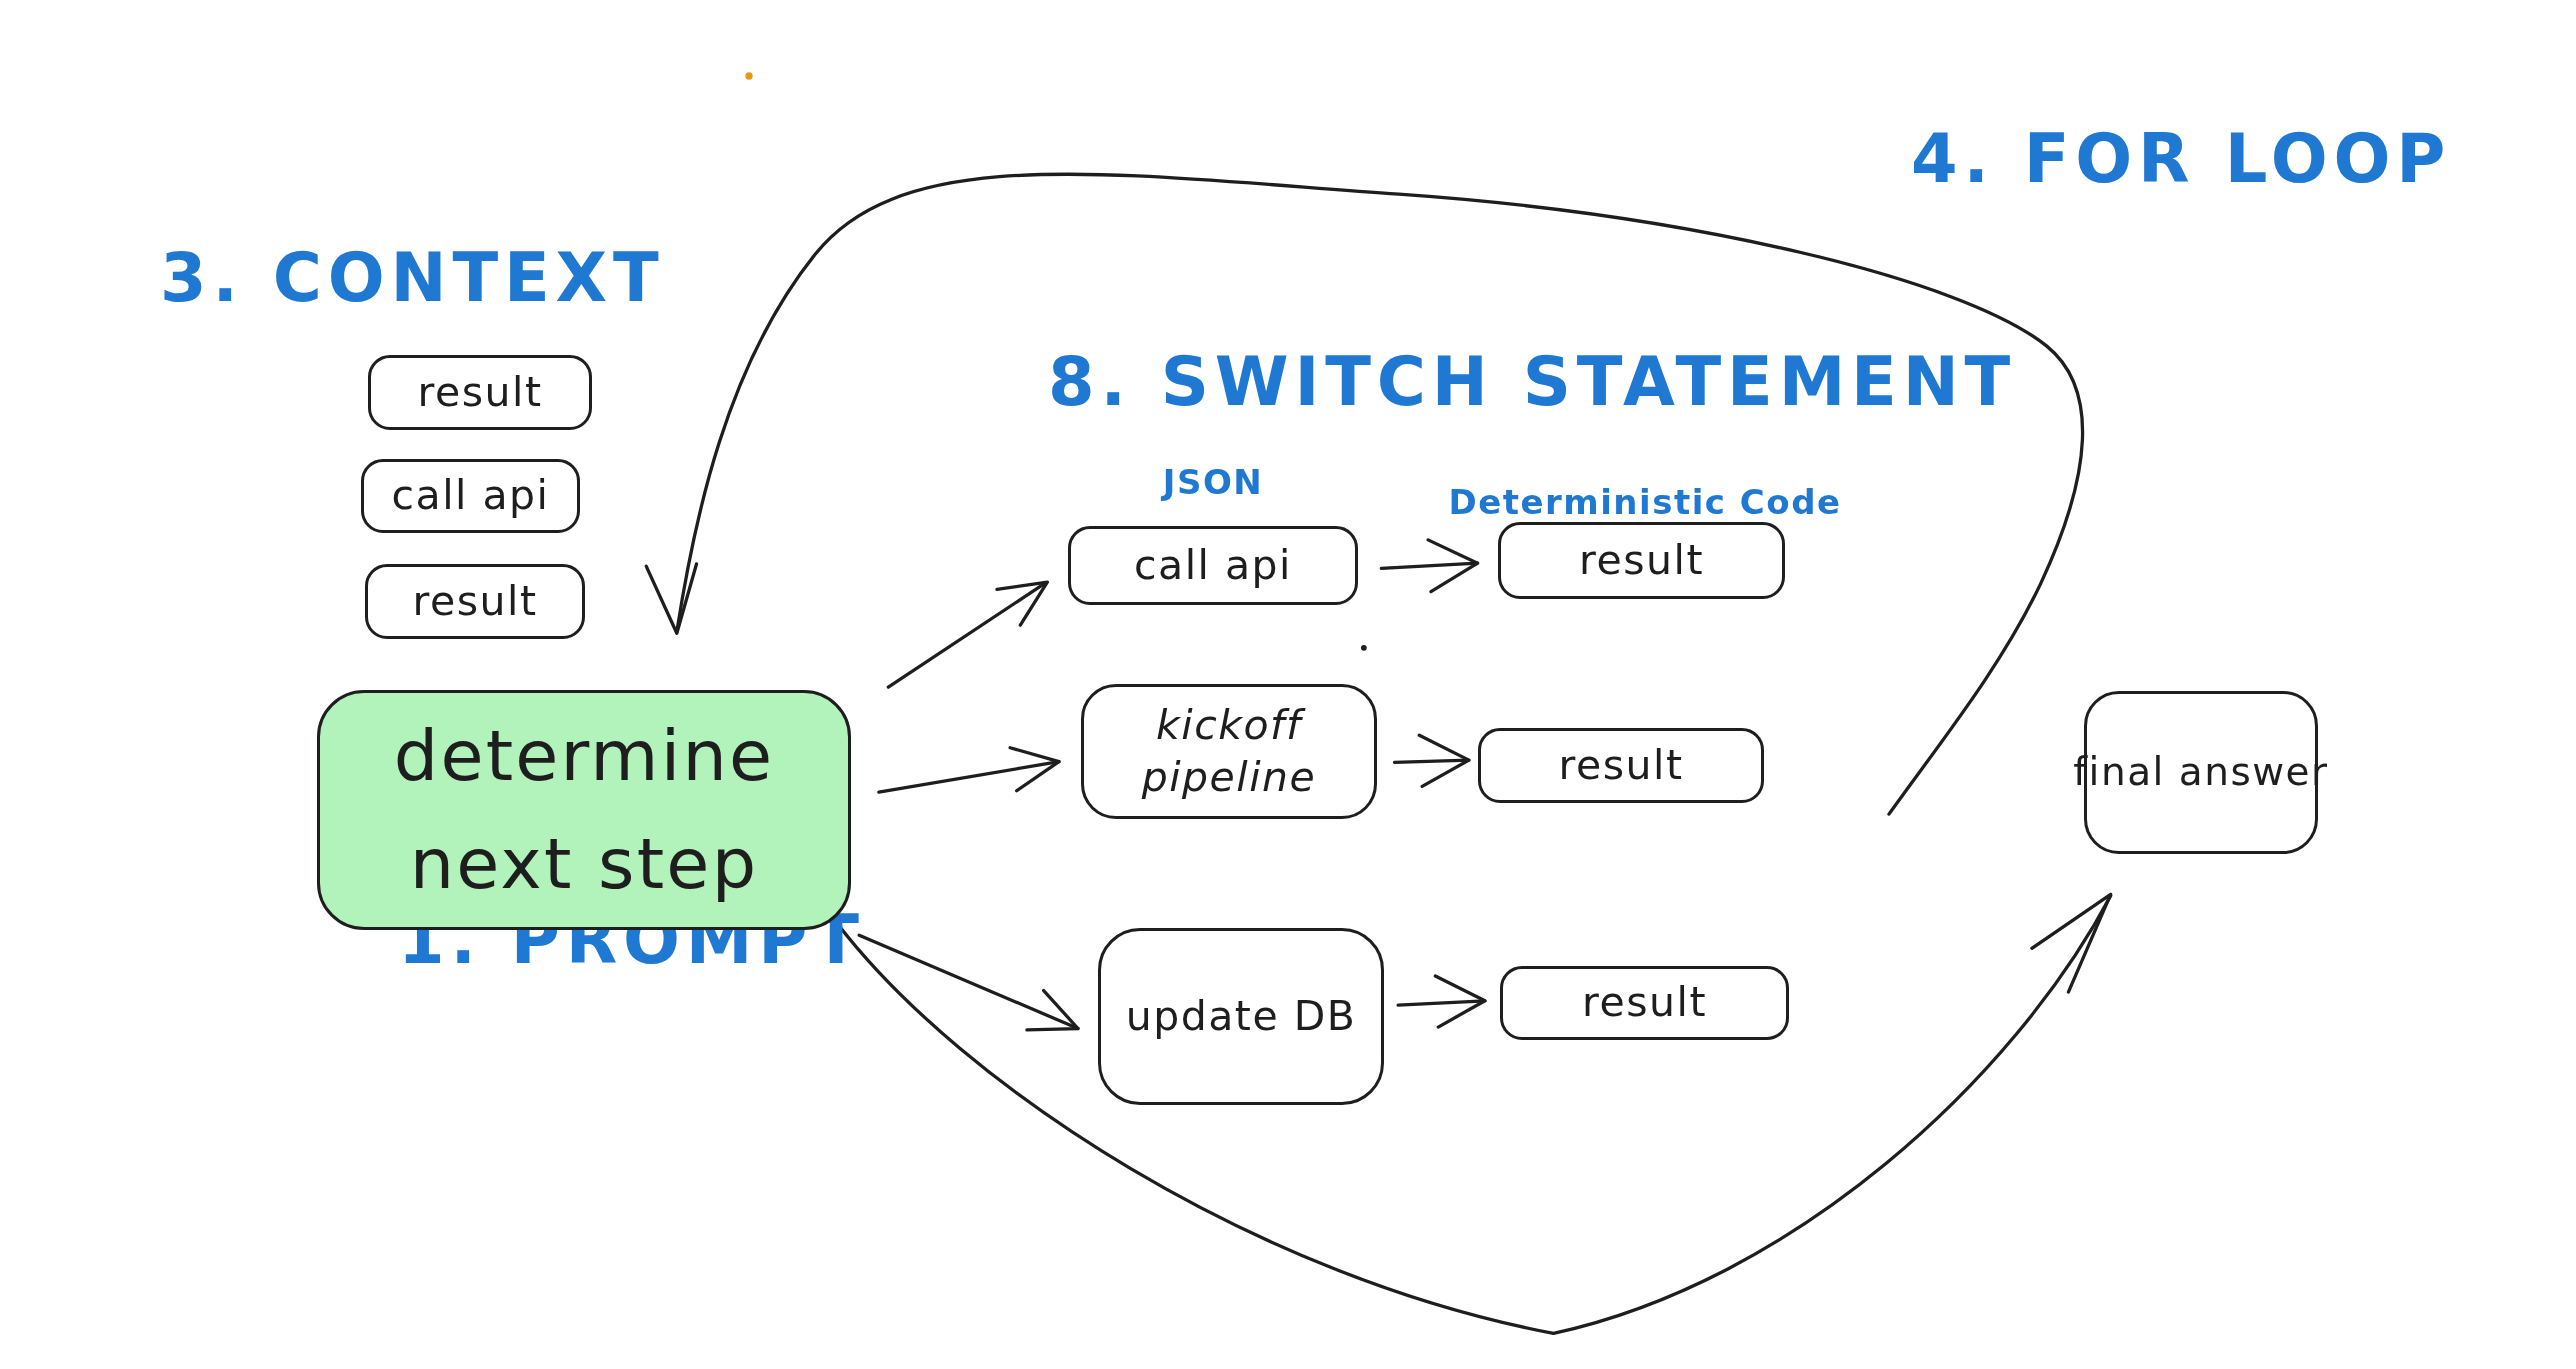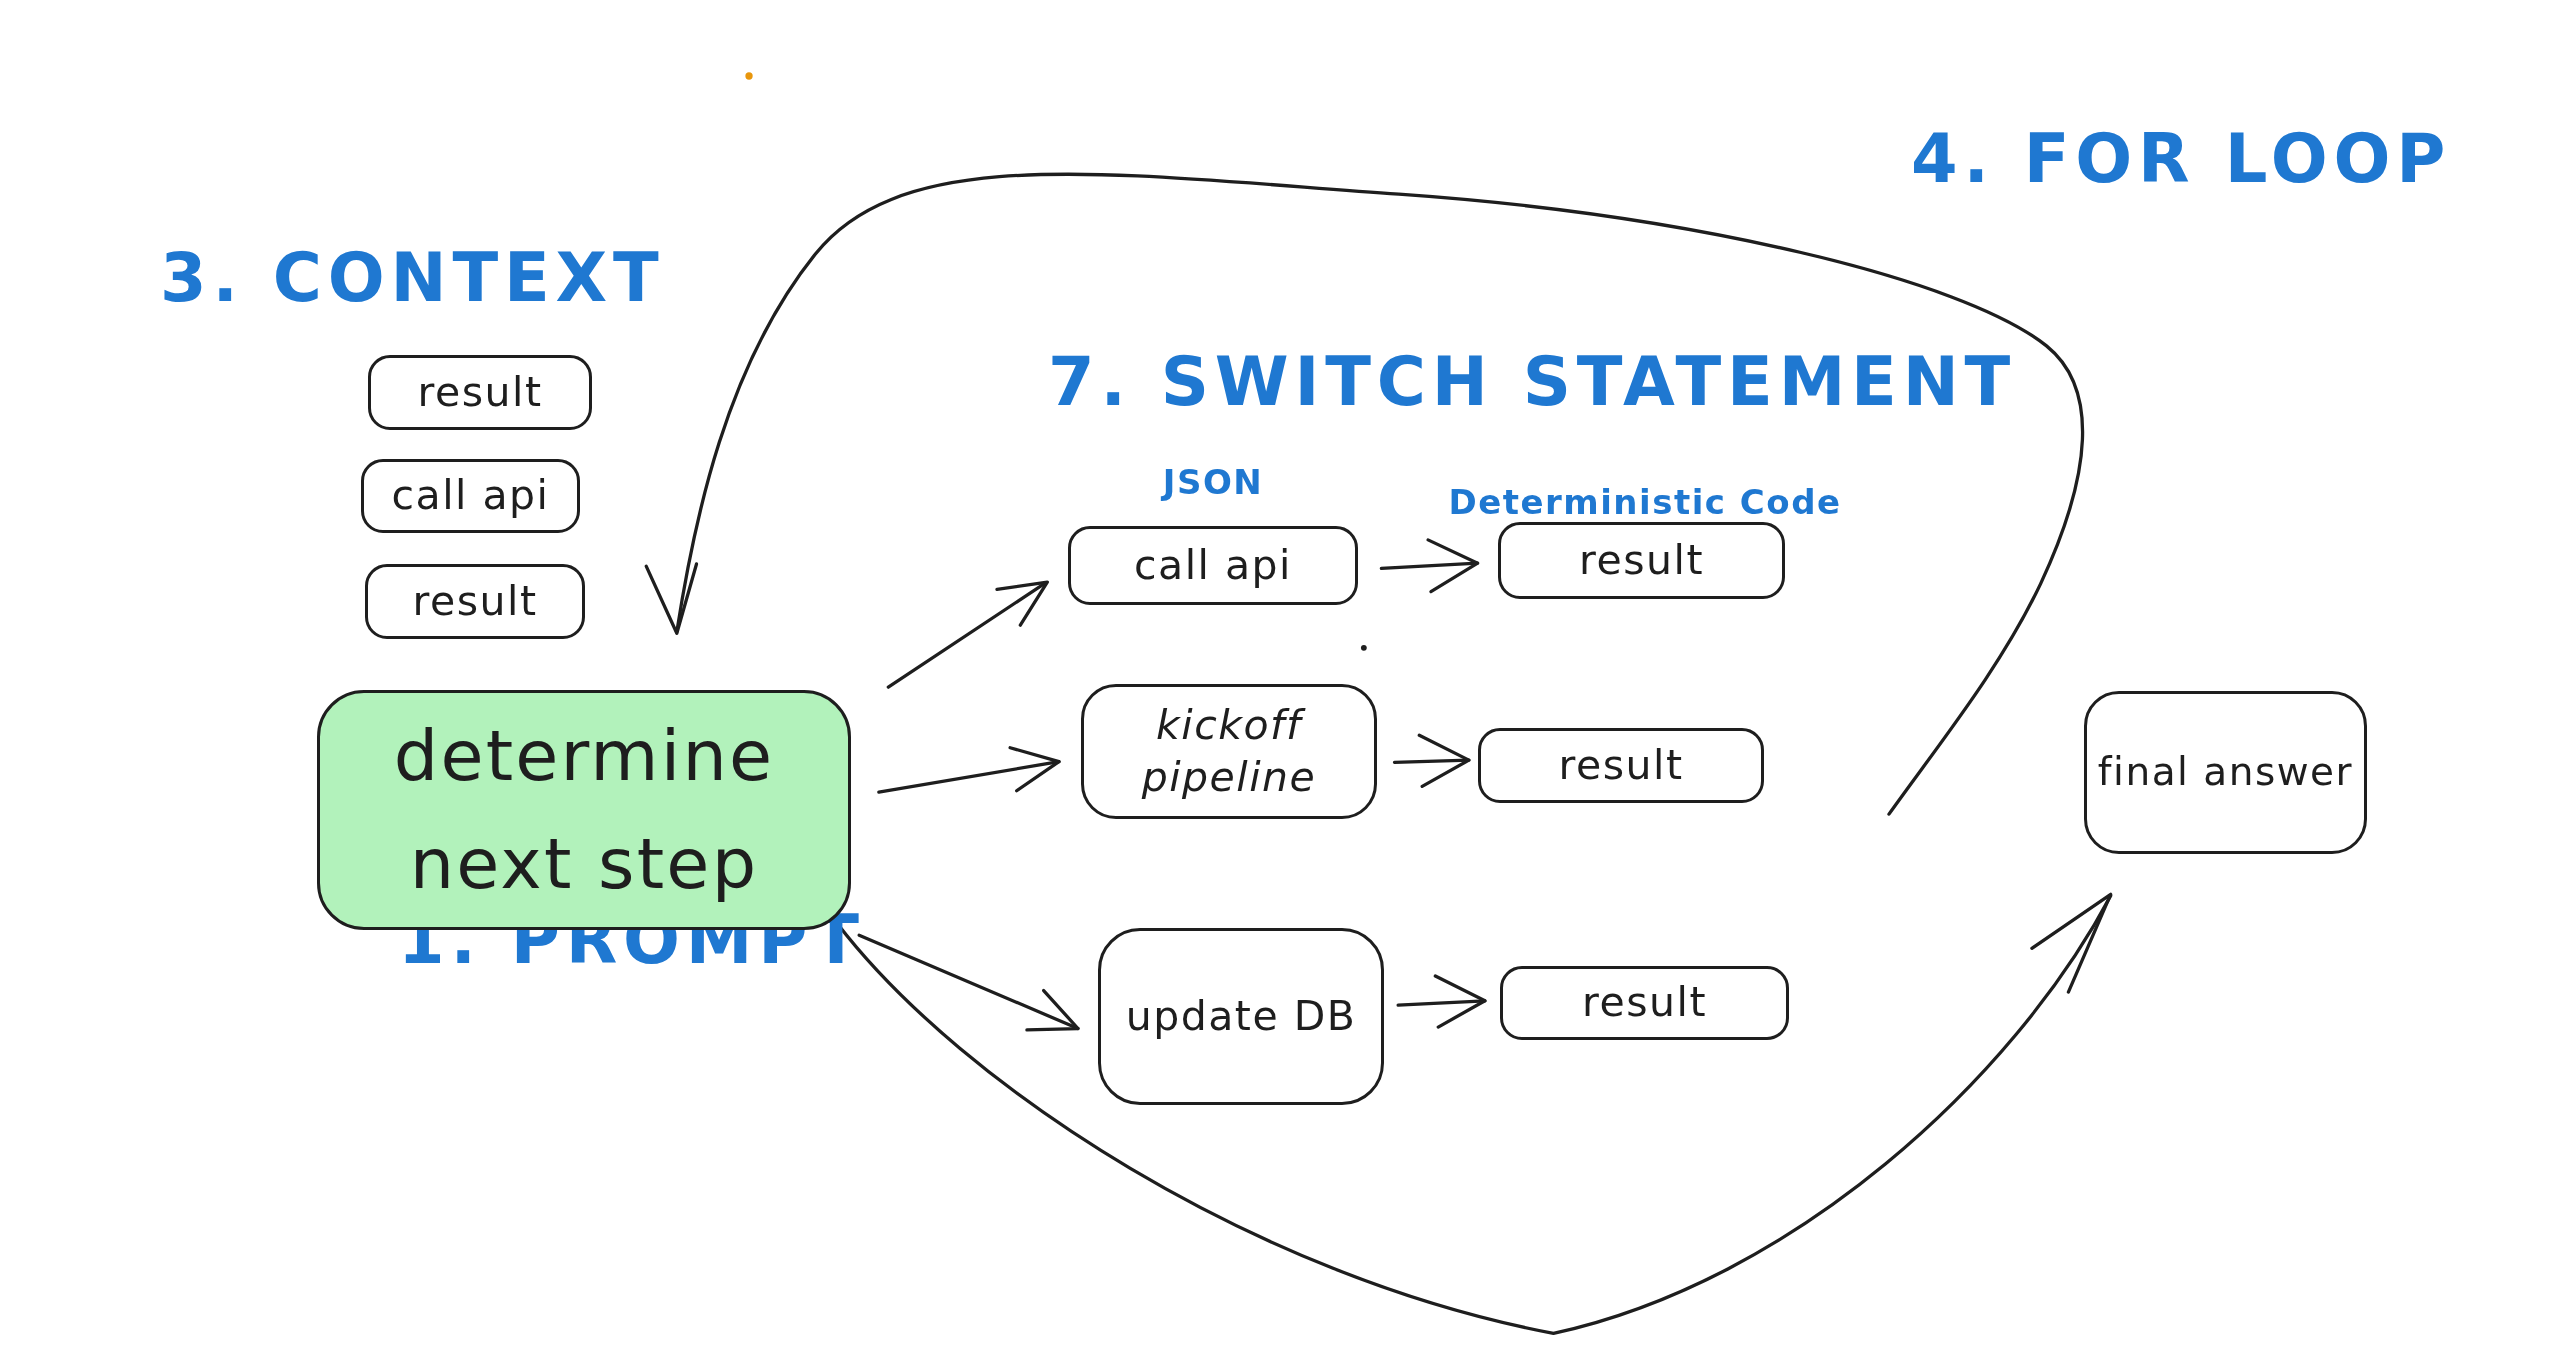--- a/index.html
+++ b/index.html
@@ -68,21 +68,21 @@
     <path d="M 1950 1078 L 2014 1042 L 1946 1008"></path>
     <path d="M 1917 1378 L 2036 1372"></path>
     <path d="M 1972 1408 L 2036 1372 L 1968 1338"></path>
 
     <circle cx="1027" cy="104" r="5" style="fill:var(--orange);stroke:none"></circle>
     <circle cx="1870" cy="888" r="4" style="fill:var(--ink);stroke:none"></circle>
   </svg>
 
   <div class="h-blue" style="left:160px;top:242px;">3. CONTEXT</div>
   <div class="h-blue" style="left:354px;top:904px;margin-left:44px;">1. PROMPT</div>
-  <div class="h-blue" style="left:1048px;top:346px;">7. SWITCH STATEMENT</div>
+  <div class="h-blue" style="left:1048px;top:346px;">8. SWITCH STATEMENT</div>
   <div class="h-blue" style="left:1911px;top:123px;">4. FOR LOOP</div>
 
   <div class="col-label" style="left:1213px;top:462px;">JSON</div>
   <div class="col-label" style="left:1645px;top:482px;">Deterministic Code</div>
 
   <div class="node" style="left:368px;top:355px;width:224px;height:75px;">
     <span>result</span>
   </div>
   <div class="node" style="left:361px;top:459px;width:219px;height:74px;">
     <span>call api</span>
@@ -113,18 +113,18 @@
   </div>
 
   <div class="node big-radius" style="left:1098px;top:928px;width:286px;height:177px;border-radius:42px;">
     <span>update DB</span>
     <span></span>
   </div>
   <div class="node" style="left:1500px;top:966px;width:289px;height:74px;">
     <span>result</span>
   </div>
 
-  <div class="node big-radius" style="left:2084px;top:691px;width:283px;height:163px;font-size:39px;">
+  <div class="node big-radius" style="left:2084px;top:691px;width:234px;height:163px;font-size:39px;">
     <span>final answer</span>
   </div>
 
 </div>
 
 
 </body></html>

